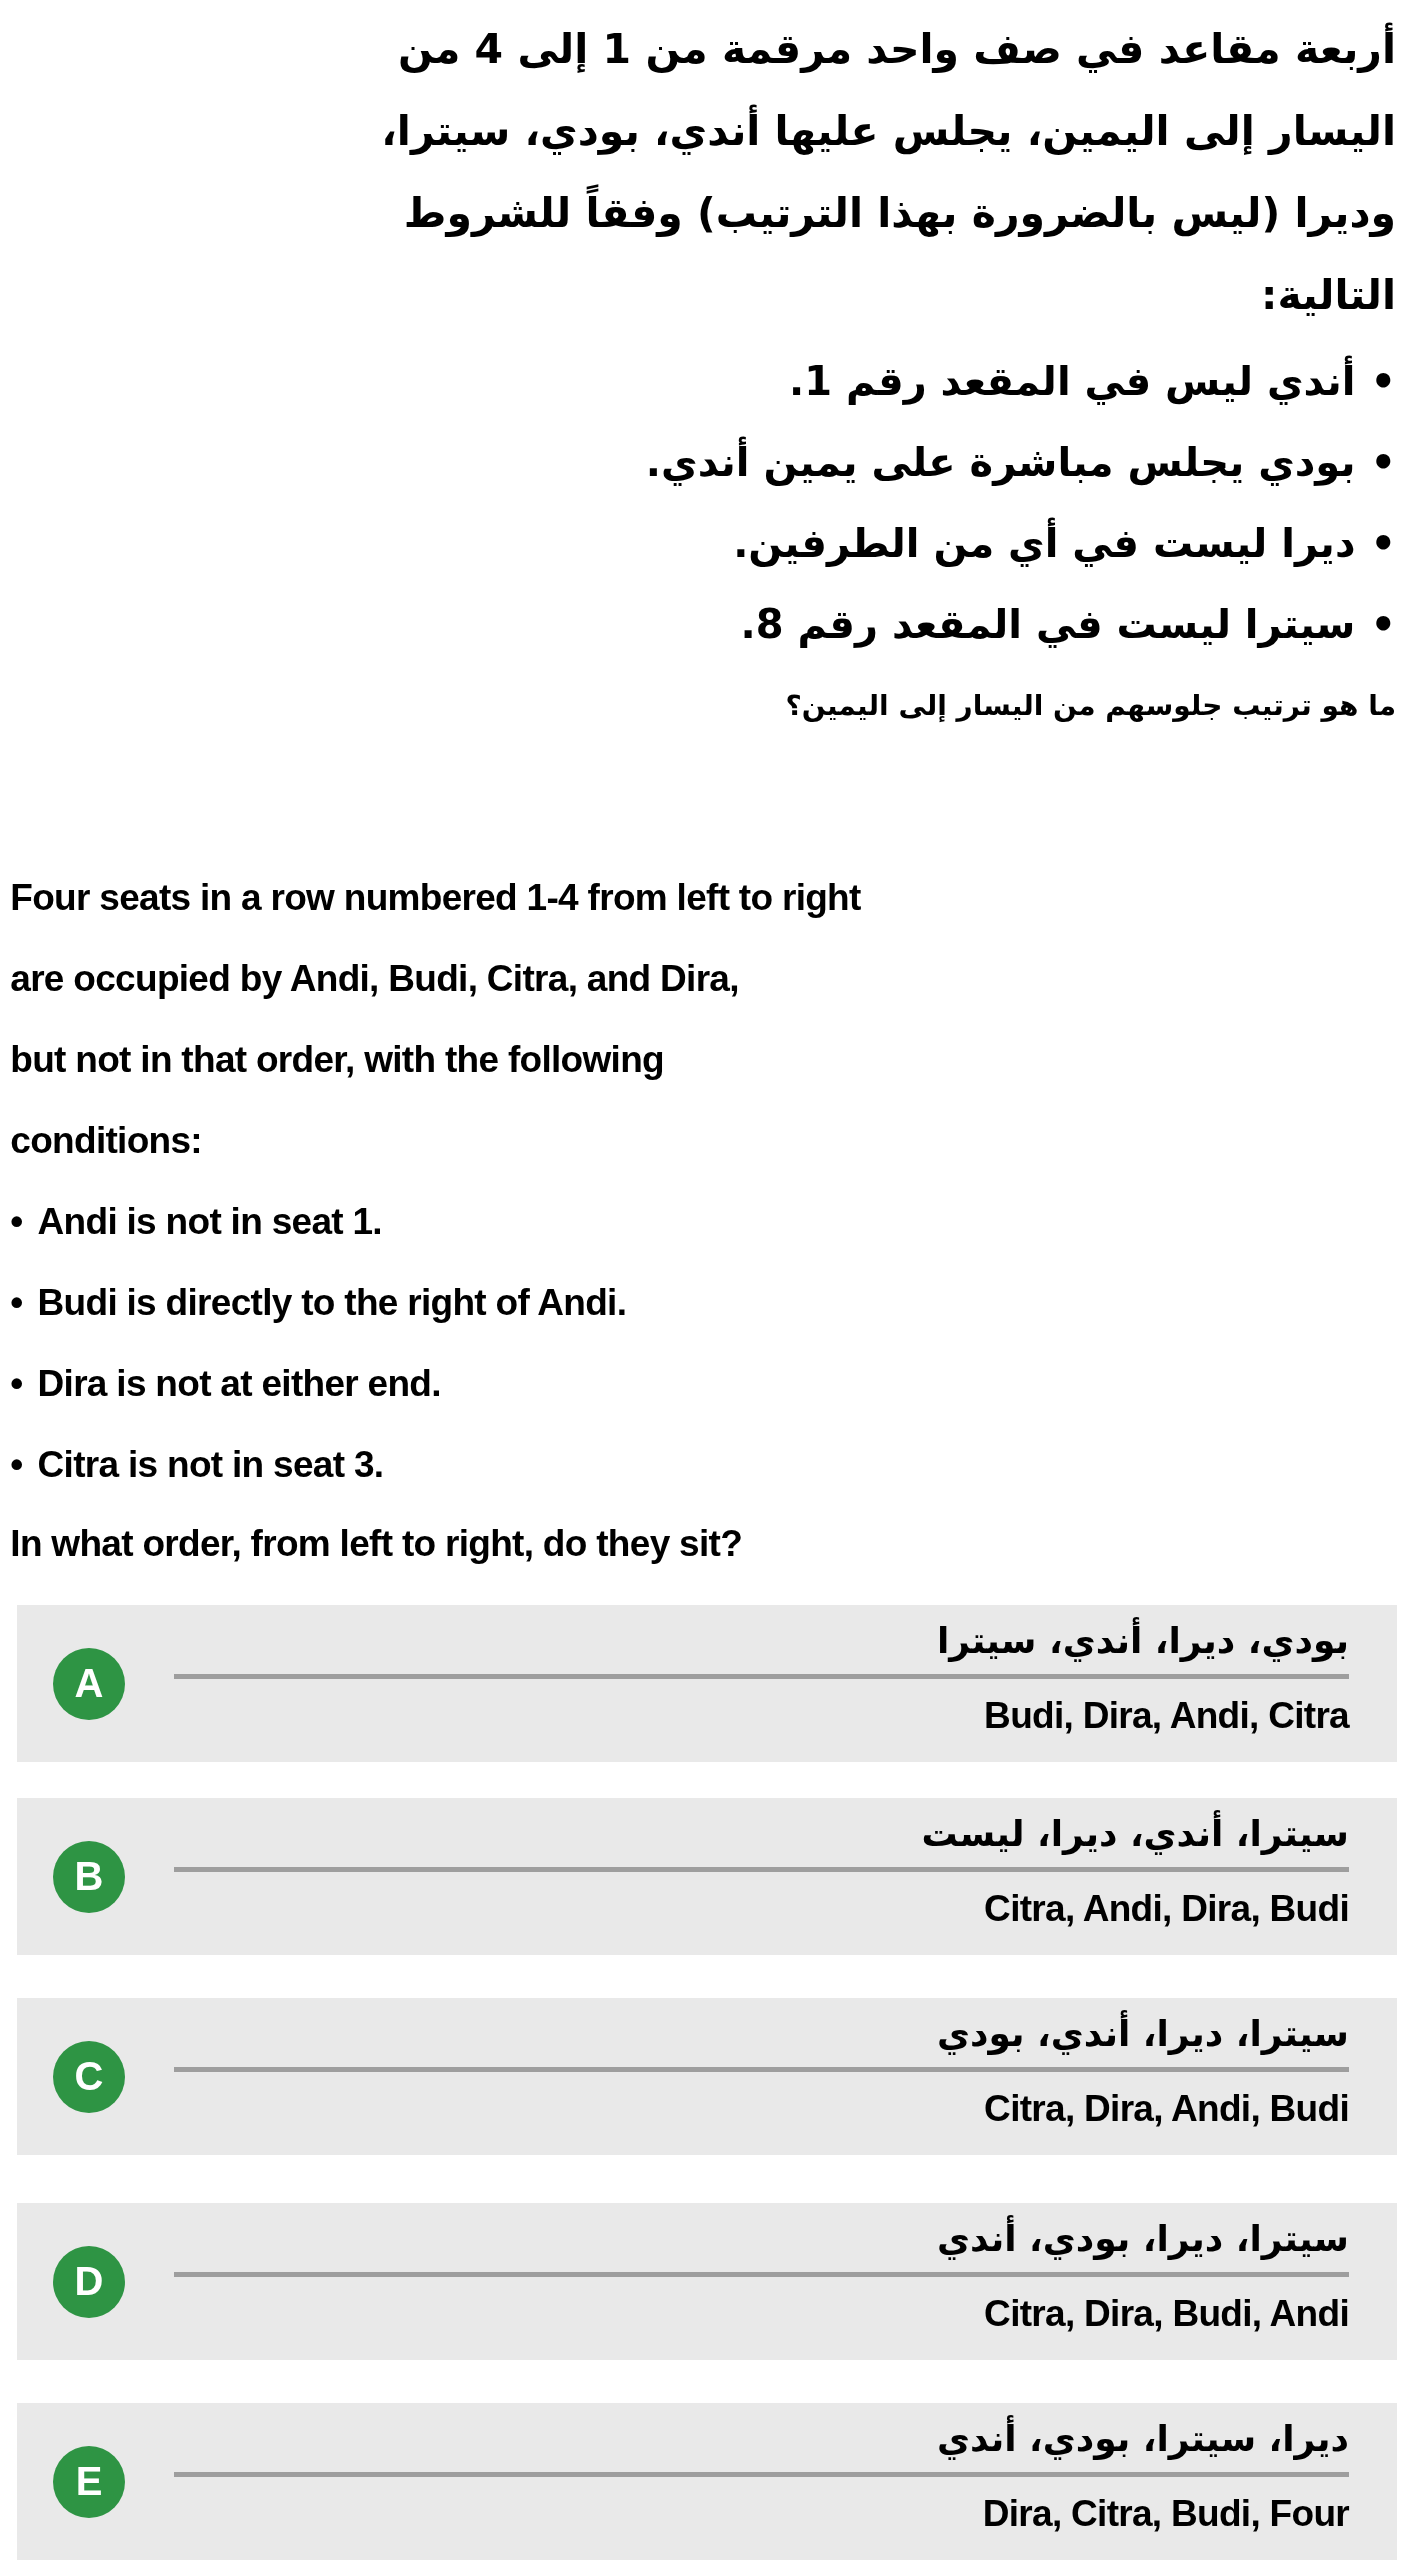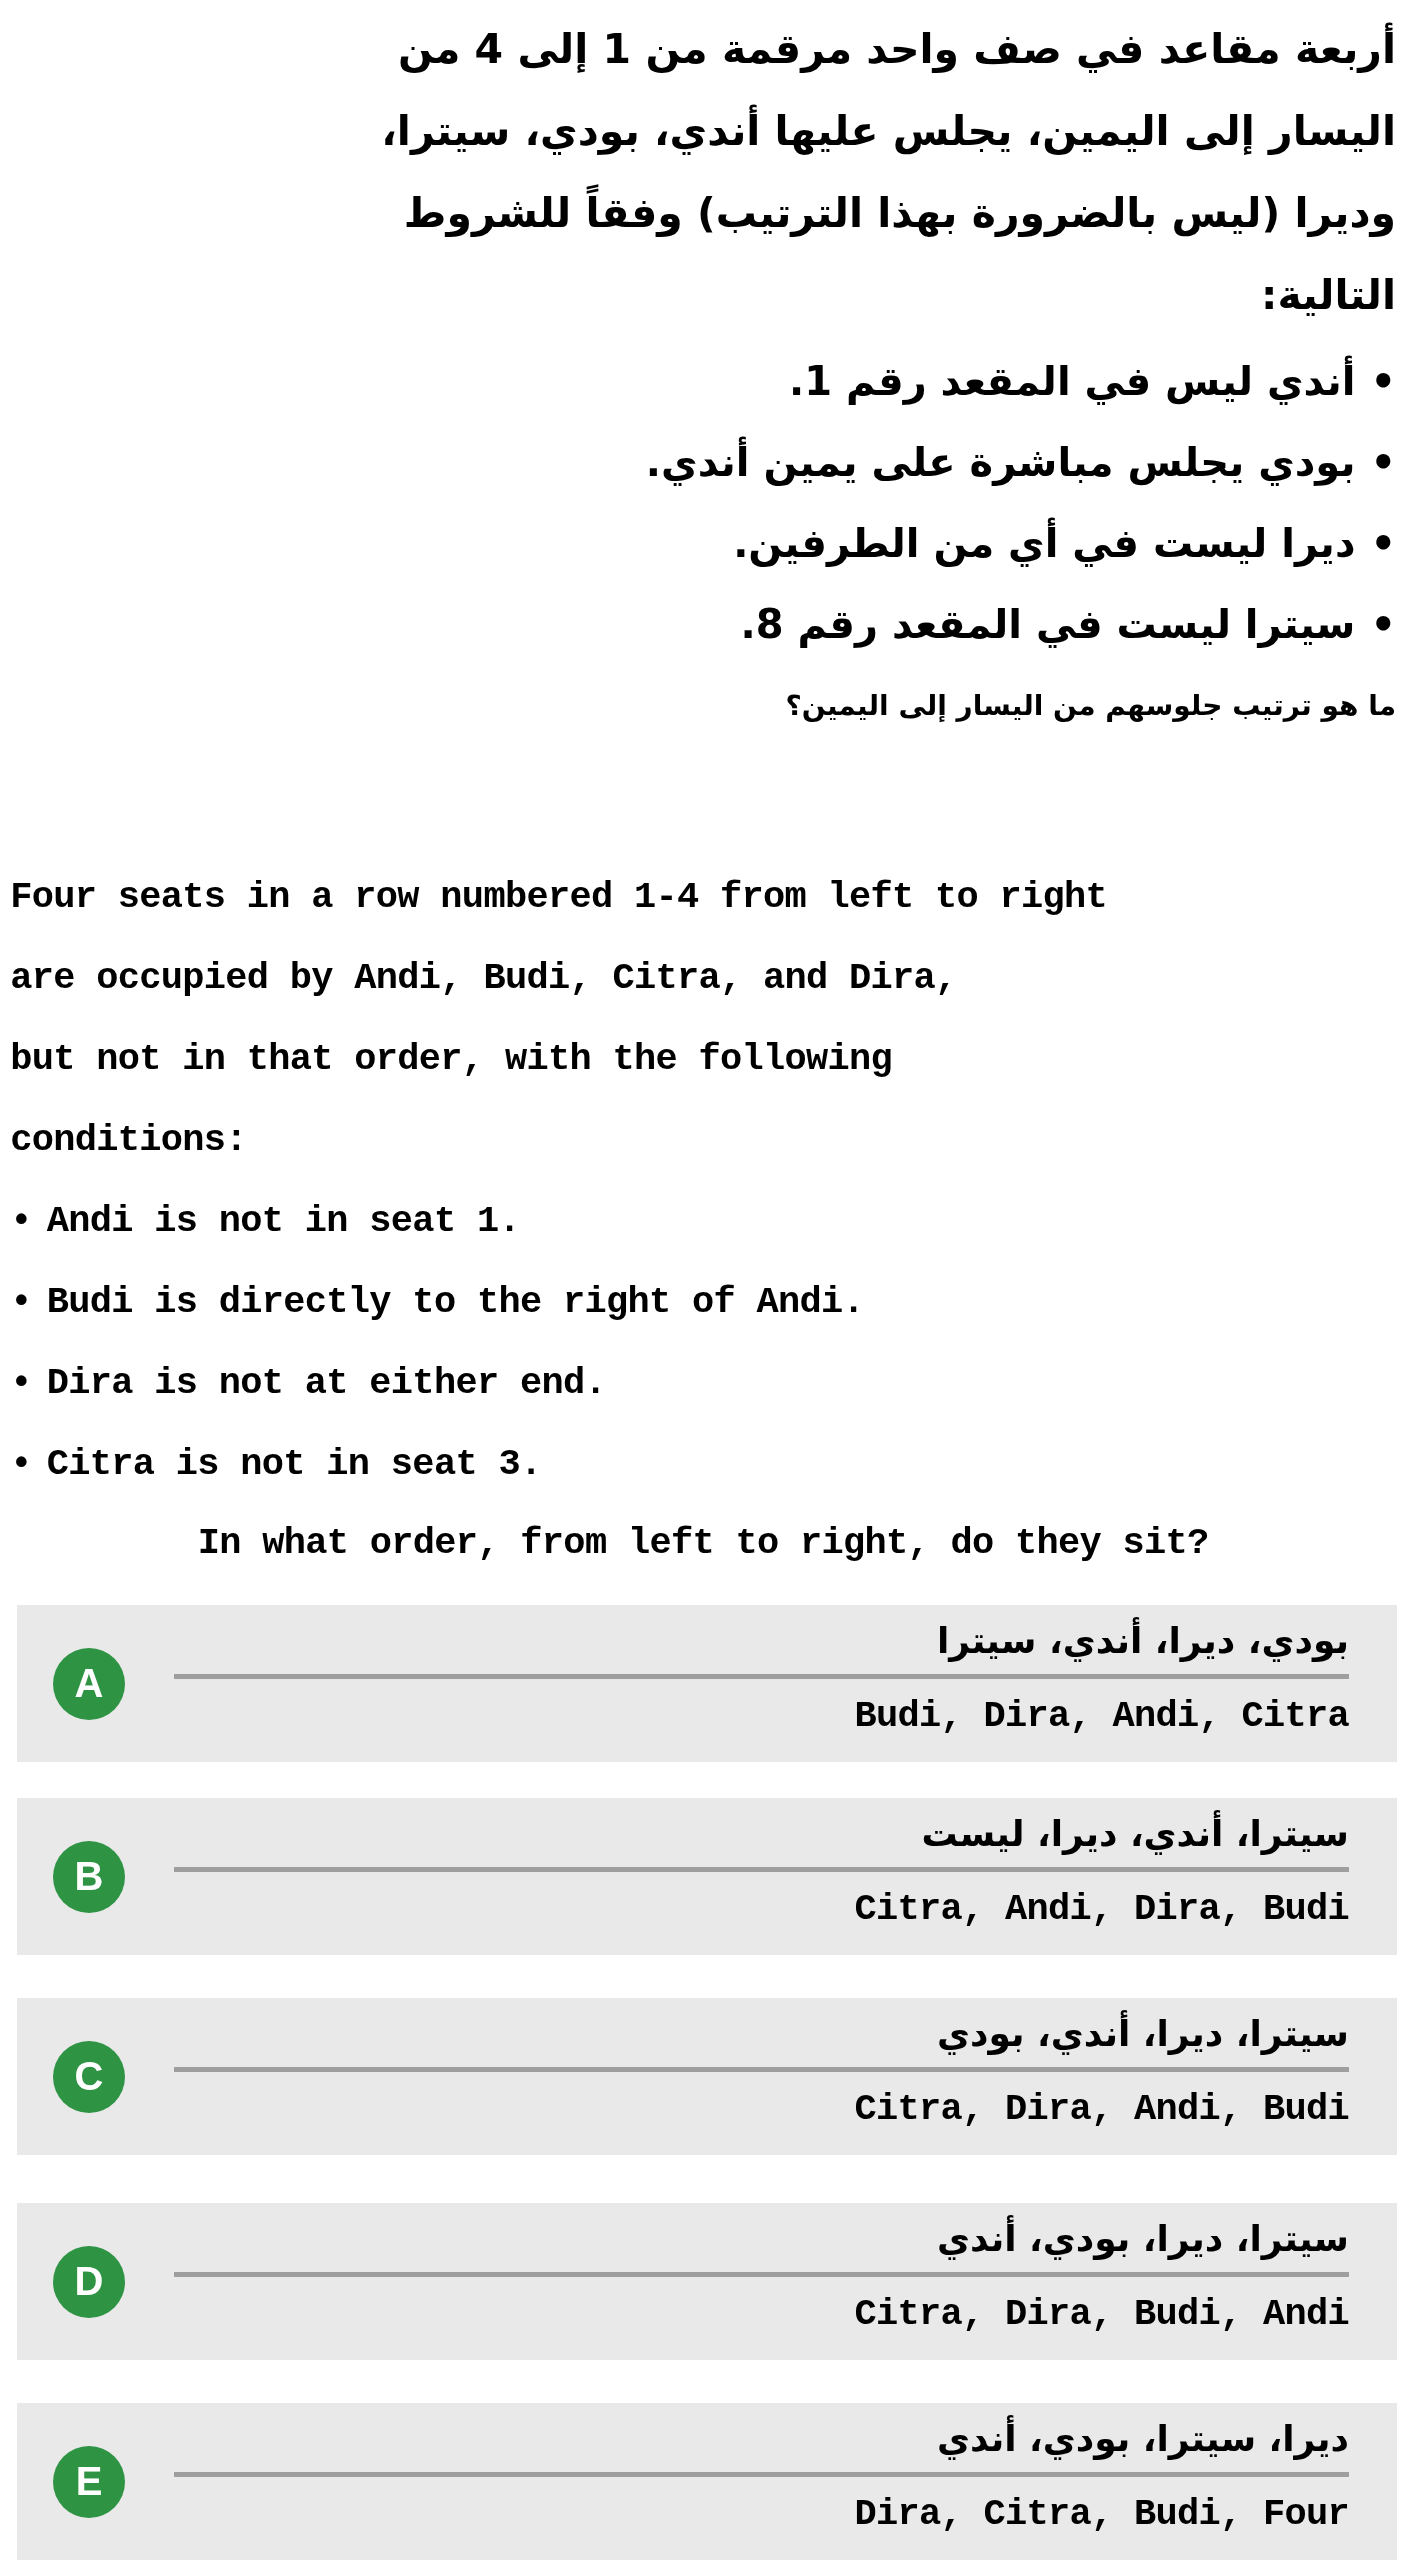--- a/index.html
+++ b/index.html
@@ -29,32 +29,32 @@
   }
   .ar {
     direction: rtl;
     text-align: right;
     font-family: "DejaVu Sans", "Liberation Sans", sans-serif;
     font-weight: bold;
   }
   .en {
     direction: ltr;
     text-align: left;
-    font-family: Liberation Mono, monospace;
+    font-family: Liberation Sans, sans-serif;
     font-weight: bold;
     letter-spacing: -0.7px;
   }
   .para { white-space: pre-line; }
 
   .ar-para     { top: 0px;    font-size: 41px; line-height: 82px; }
   .ar-bullets  { top: 333px;  font-size: 40px; line-height: 81px; }
   .ar-question { top: 657px;  font-size: 28px; line-height: 81px; }
   .en-para     { top: 849px; font-size: 37px; line-height: 81px; }
   .en-bullets  { top: 1173px; font-size: 37px; line-height: 81px; }
-  .en-question { top: 1495px; font-size: 37px; line-height: 81px; text-align: center; }
+  .en-question { top: 1495px; font-size: 37px; line-height: 81px; }
 
   .bullet-row {
     display: flex;
     align-items: baseline;
     gap: 15px;
   }
   .bullet-row .marker { flex: 0 0 auto; }
 
   
   .option {

